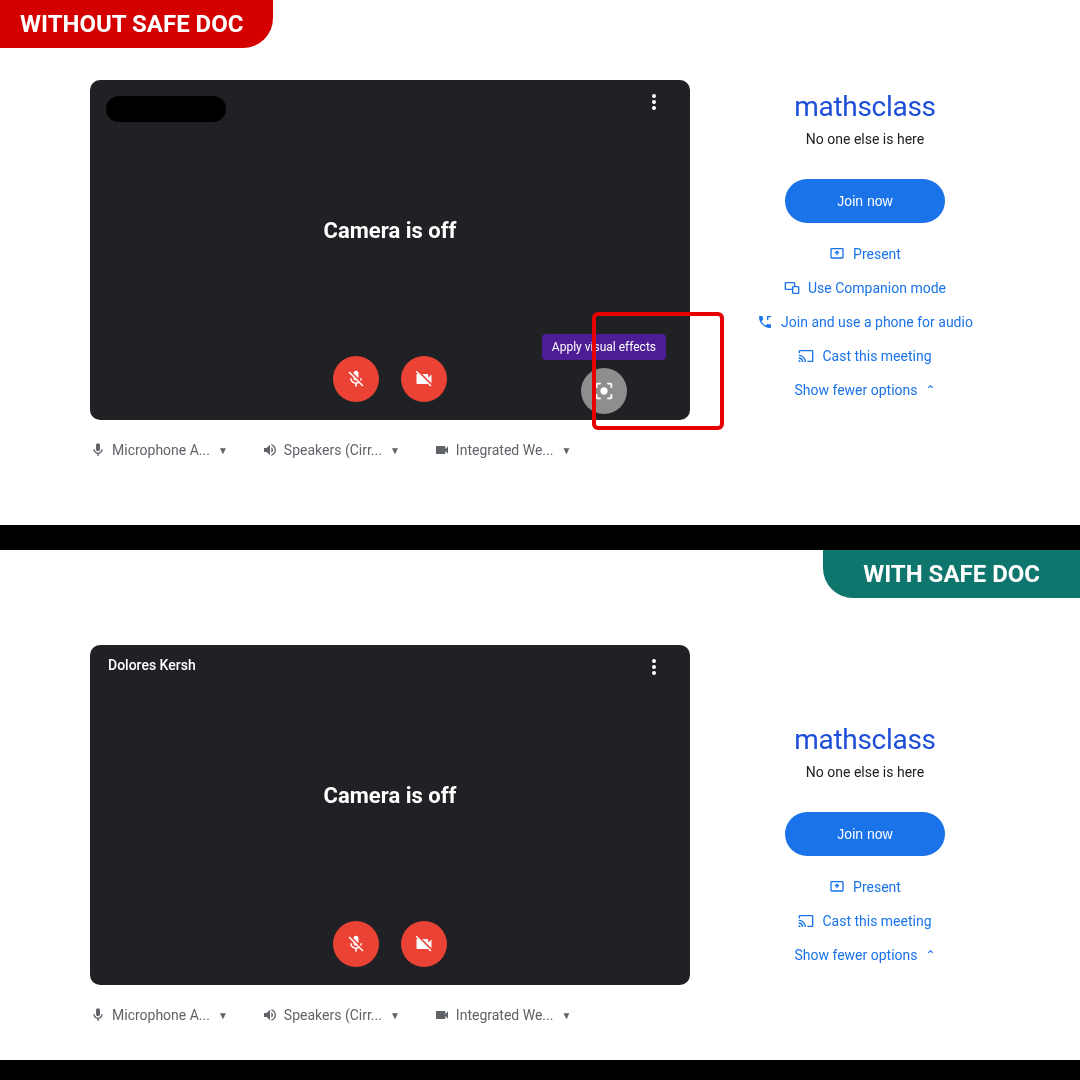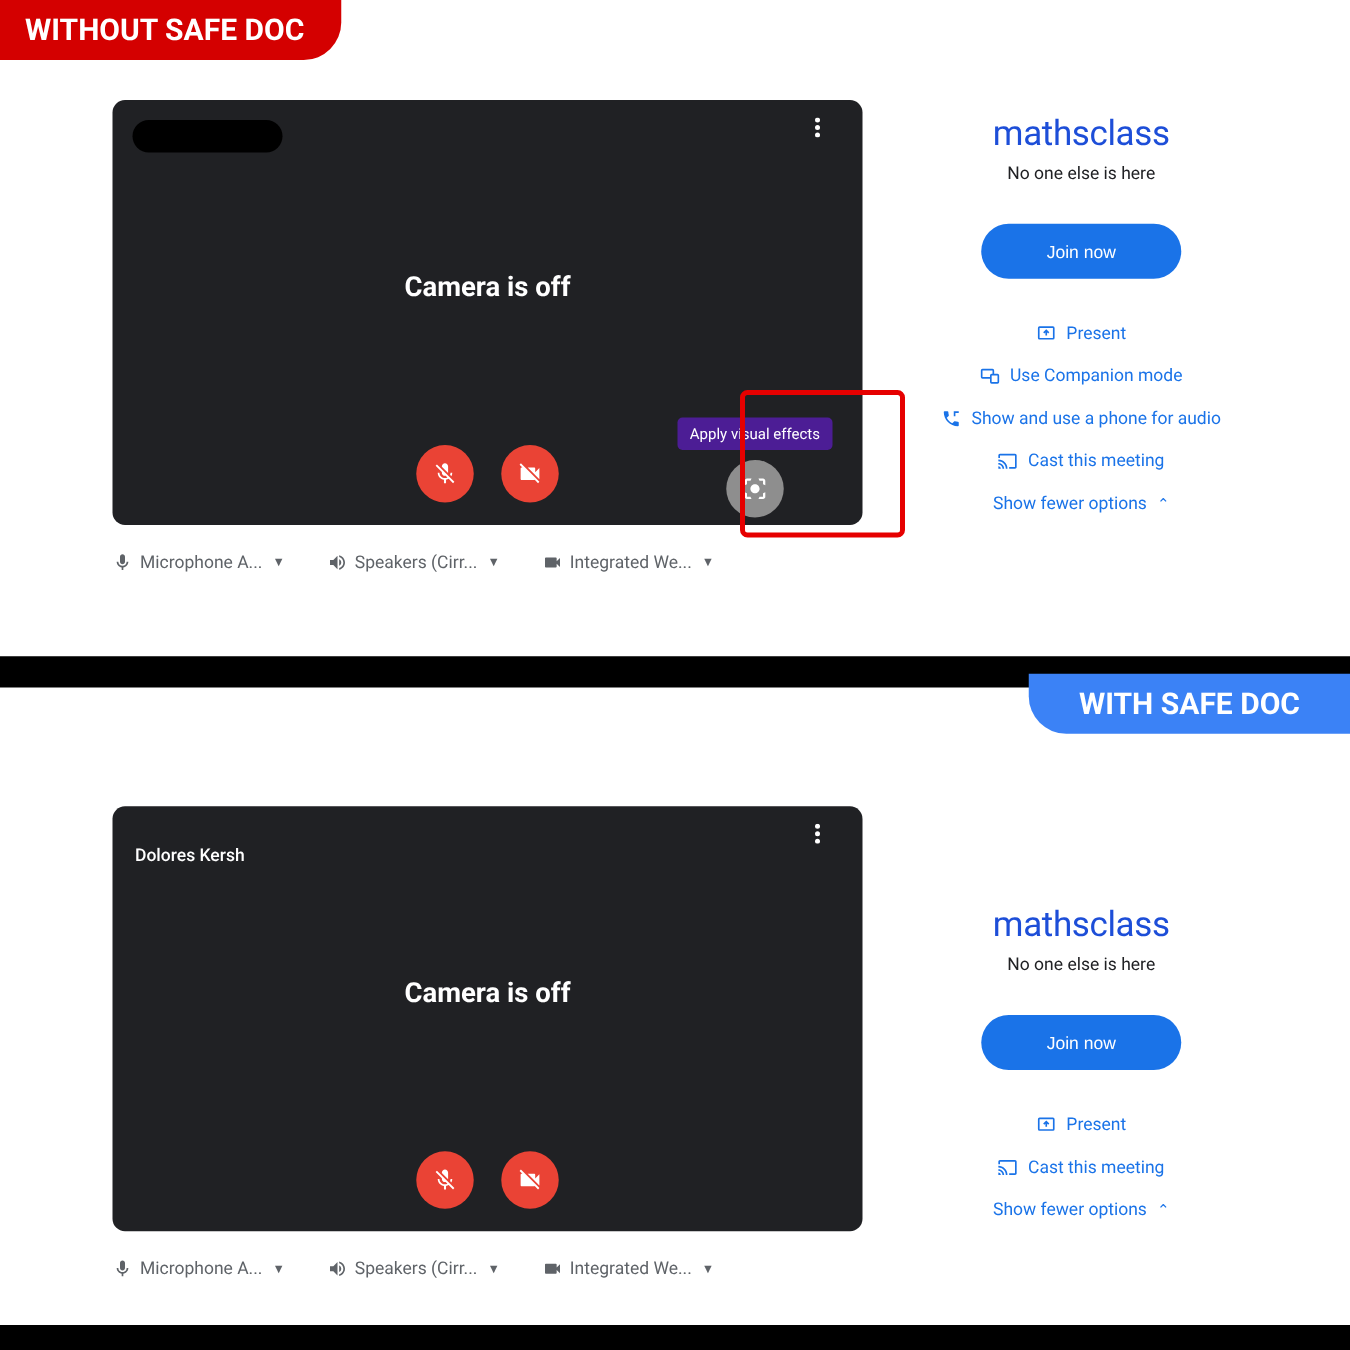--- a/index.html
+++ b/index.html
@@ -1,44 +1,44 @@
 <!DOCTYPE html>
 <html><head>
 <meta charset="utf-8">
 <style>
   * { box-sizing: border-box; margin: 0; padding: 0; }
   body { font-family: 'Google Sans', Roboto, Arial, sans-serif; width: 1080px; height: 1080px; background: #fff; overflow: hidden; }
   .tag { position: absolute; font-weight: 700; font-size: 24px; color: #fff; padding: 10px 20px; z-index: 10; }
   .tag-red { top: 0; left: 0; background: #d40000; border-bottom-right-radius: 30px; padding-right: 30px; }
-  .tag-green { top: 539px; right: 0; background: #3b82f6; border-bottom-left-radius: 30px; padding-left: 40px; padding-right: 40px; }
+  .tag-green { top: 550px; right: 0; background: #0f766e; border-bottom-left-radius: 30px; padding-left: 40px; padding-right: 40px; }
   .divider { position: absolute; top: 525px; left: 0; width: 1080px; height: 25px; background: #000; }
   .divider2 { position: absolute; top: 1060px; left: 0; width: 1080px; height: 20px; background: #000; }
   .panel { position: absolute; left: 0; width: 1080px; display: flex; padding: 30px 40px 0 90px; }
   .panel-top { top: 50px; }
   .panel-bottom { top: 615px; }
   .video-area { width: 600px; }
   .video-box { width: 600px; height: 340px; background: #202124; border-radius: 10px; position: relative; color: #fff; }
   .redacted { position: absolute; top: 16px; left: 16px; width: 120px; height: 26px; background: #000; border-radius: 13px; }
-  .user-name { position: absolute; top: 32px; left: 18px; font-size: 14px; font-weight: 500; text-align: center; }
+  .user-name { position: absolute; top: 12px; left: 18px; font-size: 14px; font-weight: 500; text-align: center; }
   .more-btn { position: absolute; top: 14px; right: 14px; color: #fff; font-size: 18px; text-align: center; width: 24px; }
   .camera-off { position: absolute; top: 50%; left: 50%; transform: translate(-50%, -50%); font-size: 22px; margin-top: -20px; font-weight: bold; }
   .controls { position: absolute; bottom: 18px; left: 50%; transform: translateX(-50%); display: flex; gap: 22px; }
   .ctrl-btn { width: 46px; height: 46px; border-radius: 50%; background: #ea4335; display: flex; align-items: center; justify-content: center; }
   .effects-area { position: absolute; bottom: 6px; right: 24px; text-align: center; }
   .tooltip { background: #4c1d95; color: #fff; font-size: 12px; padding: 6px 10px; border-radius: 4px; margin-bottom: 8px; white-space: nowrap; }
   .effects-btn { width: 46px; height: 46px; border-radius: 50%; background: #8e8e8e; display: flex; align-items: center; justify-content: center; margin: 0 auto; }
   .highlight-box { position: absolute; border: 4px solid #e60000; border-radius: 6px; bottom: -10px; right: -34px; width: 132px; height: 118px; }
   .device-row { display: flex; gap: 34px; margin-top: 22px; color: #5f6368; font-size: 14px; align-items: center; }
   .device-item { display: flex; align-items: center; gap: 6px; }
   .caret { font-size: 10px; margin-left: 2px; }
   .side-panel { flex: 1; text-align: center; padding-top: 10px; }
   .meeting-title { font-size: 28px; color: #1d4ed8; font-weight: 400; letter-spacing: -0.3px; }
   .sub-text { font-size: 14px; color: #202124; margin-top: 8px; }
   .join-btn { background: #1a73e8; color: #fff; border: none; border-radius: 28px; padding: 14px 52px; font-size: 14px; font-weight: 500; margin-top: 32px; cursor: pointer; }
-  .option-list { margin-top: 36px; display: flex; flex-direction: column; gap: 18px; align-items: center; }
+  .option-list { margin-top: 23px; display: flex; flex-direction: column; gap: 18px; align-items: center; }
   .option-item { color: #1a73e8; font-size: 14px; display: flex; align-items: center; gap: 8px; cursor: pointer; }
   .option-icon { width: 16px; height: 16px; display: inline-flex; align-items: center; justify-content: center; }
   svg { display: block; }
 </style>
 </head>
 <body>
 
 <div class="tag tag-red">WITHOUT SAFE DOC</div>
 <div class="divider"></div>
 <div class="tag tag-green">WITH SAFE DOC</div>
@@ -126,21 +126,21 @@
           </span>
         <span>Use Companion mode</span>
       </div>
       <div class="option-item">
         <span class="option-icon">
             <svg width="16" height="16" viewBox="0 0 24 24" fill="#1a73e8">
               <path d="M6.62 10.79c1.44 2.83 3.76 5.14 6.59 6.59l2.2-2.2c.27-.27.67-.36 1.02-.24 1.12.37 2.33.57 3.57.57.55 0 1 .45 1 1V20c0 .55-.45 1-1 1-9.39 0-17-7.61-17-17 0-.55.45-1 1-1h3.5c.55 0 1 .45 1 1 0 1.25.2 2.45.57 3.57.11.35.03.74-.25 1.02l-2.2 2.2z"></path>
               <path d="M15 3h6v2h-4v4h-2z"></path>
             </svg>
           </span>
-        <span>Show and use a phone for audio</span>
+        <span>Join and use a phone for audio</span>
       </div>
       <div class="option-item">
         <span class="option-icon">
             <svg width="16" height="16" viewBox="0 0 24 24" fill="#1a73e8">
               <path d="M21 3H3c-1.1 0-2 .9-2 2v3h2V5h18v14h-7v2h7c1.1 0 2-.9 2-2V5c0-1.1-.9-2-2-2zM1 18v3h3c0-1.66-1.34-3-3-3zm0-4v2c2.76 0 5 2.24 5 5h2c0-3.87-3.13-7-7-7zm0-4v2c4.97 0 9 4.03 9 9h2c0-6.08-4.93-11-11-11z"></path>
             </svg>
           </span>
         <span>Cast this meeting</span>
       </div>
       <div class="option-item">

